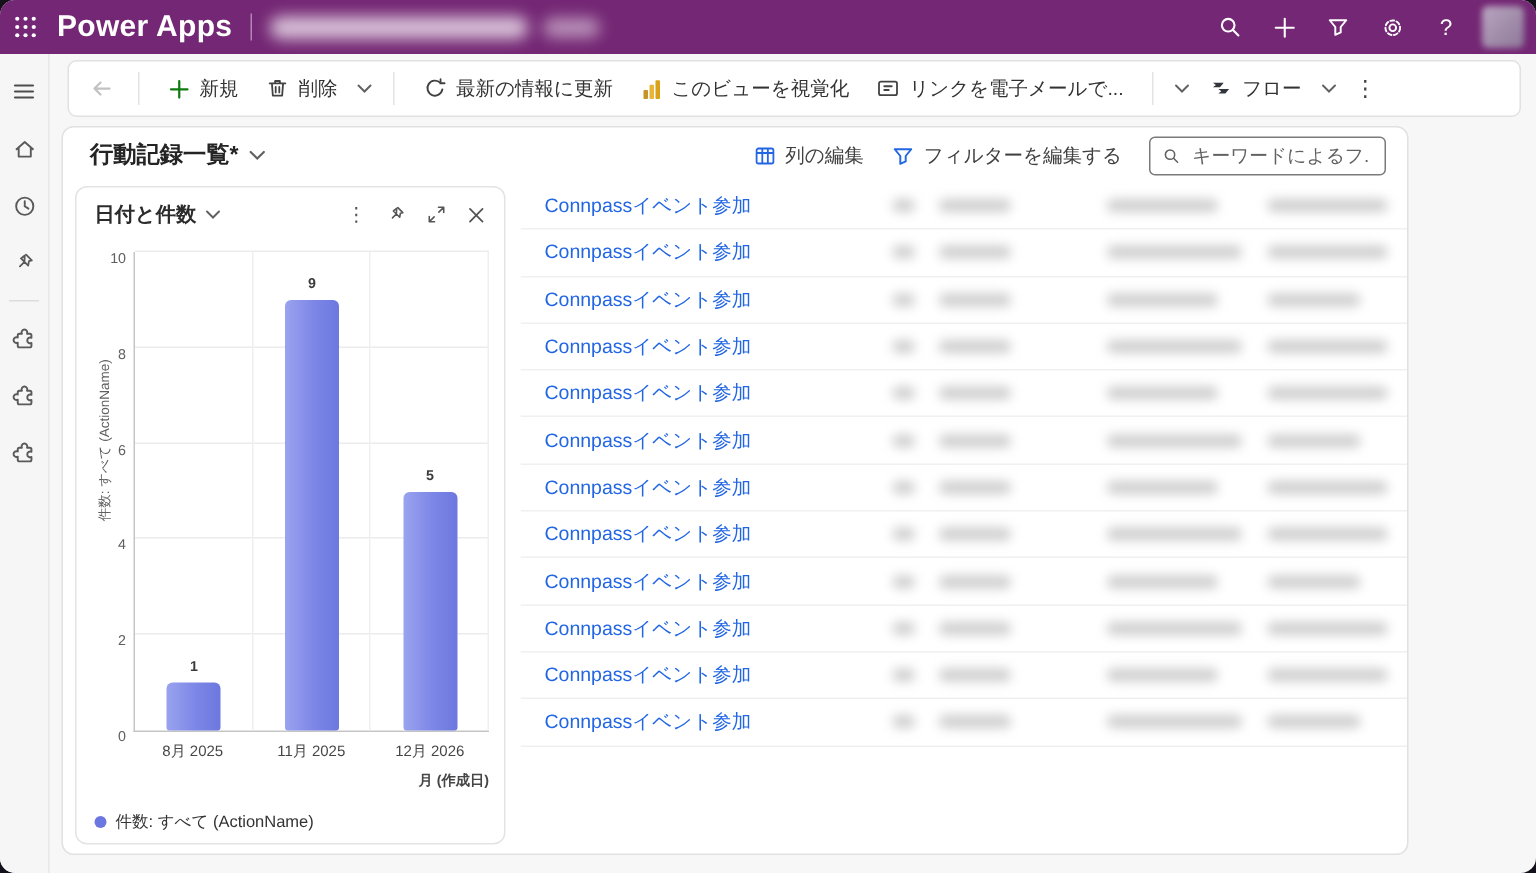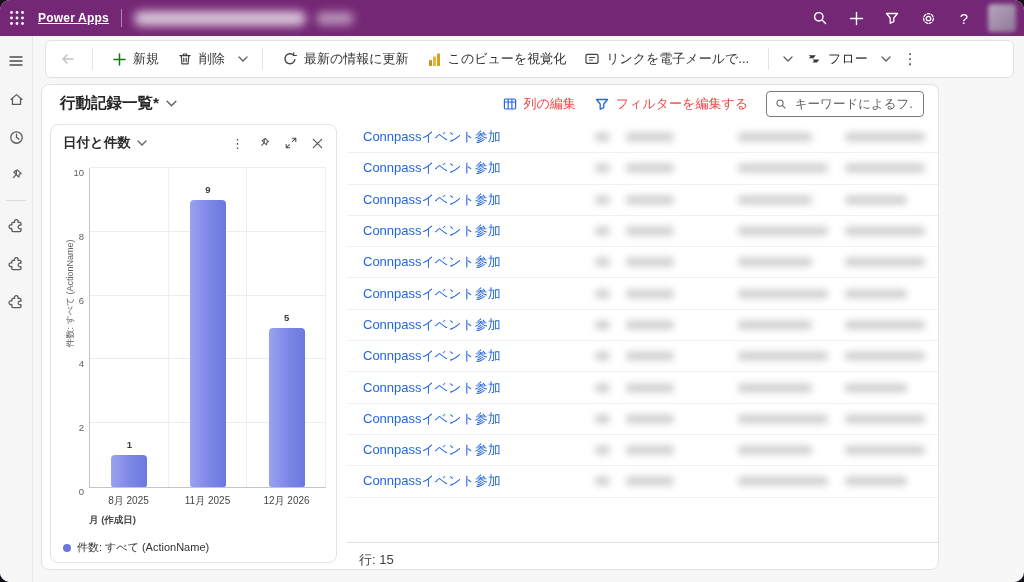--- a/index.html
+++ b/index.html
@@ -1,21 +1,21 @@
 <!DOCTYPE html>
 <html lang="ja"><head>
 <meta charset="utf-8">
 <style>
   html,body{margin:0;padding:0;background:#15111a;font-family:"Liberation Sans","DejaVu Sans",sans-serif;}
   .window{position:relative;width:1024px;height:582px;background:#f7f7f7;border-radius:10px;overflow:hidden;}
   svg{display:block;}
   
   .topbar{position:absolute;top:0;left:0;right:0;height:36px;background:#742774;display:flex;align-items:center;color:#fff;}
   .waffle{width:34px;height:36px;display:flex;align-items:center;justify-content:center;cursor:pointer;}
-  .brand{font-size:12px;font-weight:700;letter-spacing:.2px;margin-left:4px;white-space:nowrap;text-decoration:underline;}
+  .brand{font-size:20px;font-weight:700;letter-spacing:.2px;margin-left:4px;white-space:nowrap;}
   .tb-divider{width:1px;height:18px;background:rgba(255,255,255,.45);margin:0 12px;}
   .appname-blur{width:172px;height:15px;border-radius:8px;background:rgba(255,255,255,.72);filter:blur(5px);}
   .appname-blur2{width:38px;height:13px;border-radius:7px;background:rgba(255,255,255,.5);filter:blur(5px);margin-left:10px;}
   .tb-right{margin-left:auto;display:flex;align-items:center;}
   .tb-icon{width:36px;height:36px;display:flex;align-items:center;justify-content:center;cursor:pointer;color:#fff;}
   .tb-q{font-size:15px;font-weight:400;}
   .avatar{width:28px;height:28px;border-radius:4px;margin:0 8px 0 6px;background:linear-gradient(135deg,#b9a6c0,#8d7898);filter:blur(2px);}
   
   .rail{position:absolute;top:36px;left:0;bottom:0;width:33px;background:#f6f6f6;border-right:1px solid #e7e7e7;display:flex;flex-direction:column;align-items:center;padding-top:10px;box-sizing:border-box;}
   .rail-btn{width:26px;height:30px;display:flex;align-items:center;justify-content:center;margin-bottom:8px;color:#5a5a5a;cursor:pointer;}
@@ -25,42 +25,42 @@
   .cmd-back{margin:0 6px 0 14px;color:#c2c2c2;}
   .cmd-sep{width:1px;height:22px;background:#e4e4e4;margin:0 10px;}
   .cmd-item{display:flex;align-items:center;gap:6px;padding:0 9px;height:30px;border-radius:4px;cursor:pointer;white-space:nowrap;}
   .chev{color:#616161;display:flex;align-items:center;padding:0 4px;cursor:pointer;}
   .kebab{font-size:15px;color:#444;padding:0 8px;cursor:pointer;letter-spacing:0;}
   
   .maincard{position:absolute;left:41px;top:84px;width:898px;height:486px;background:#fff;border:1px solid #e1e1e1;border-radius:8px;box-sizing:border-box;overflow:hidden;}
   .titlerow{height:37px;display:flex;align-items:center;padding:0 14px 0 18px;}
   .view-title{font-size:15.5px;font-weight:700;color:#242424;display:flex;align-items:center;gap:7px;cursor:pointer;}
   .tr-right{margin-left:auto;display:flex;align-items:center;gap:18px;}
-  .tr-link{display:flex;align-items:center;gap:6px;font-size:13px;color:#ef4444;cursor:pointer;white-space:nowrap;}
+  .tr-link{display:flex;align-items:center;gap:6px;font-size:13px;color:#404040;cursor:pointer;white-space:nowrap;}
   .kw-search{display:flex;align-items:center;gap:6px;width:158px;height:26px;border:1px solid #7a7a7a;border-radius:4px;padding:0 8px;box-sizing:border-box;background:#fff;}
   .kw-search input{border:0;outline:0;width:100%;font-size:12.5px;color:#333;font-family:inherit;background:transparent;}
   .kw-search input::placeholder{color:#616161;}
   .contentrow{position:absolute;top:37px;left:0;right:0;bottom:0;display:flex;}
   
   .chartpanel{margin:2px 0 6px 8px;width:287px;border:1px solid #e3e3e3;border-radius:8px;position:relative;box-sizing:border-box;background:#fff;}
   .cp-header{display:flex;align-items:center;padding:9px 12px 4px 12px;}
   .cp-title{font-size:13.5px;font-weight:700;color:#2b2b2b;display:flex;align-items:center;gap:6px;cursor:pointer;}
   .cp-icons{margin-left:auto;display:flex;align-items:center;gap:13px;color:#555;}
   .cp-icons > span{cursor:pointer;display:flex;}
   .chartbody{position:absolute;top:33px;left:0;right:0;bottom:26px;}
   .plot{position:absolute;left:38px;right:10px;top:10px;bottom:48px;border-left:1px solid #c5c5c5;border-bottom:1px solid #c5c5c5;}
   .hgrid{position:absolute;left:0;right:0;height:1px;background:#ececec;}
   .vgrid{position:absolute;top:0;bottom:0;width:1px;background:#efefef;}
   .ytick{position:absolute;right:calc(100% + 6px);transform:translateY(5px);font-size:9.5px;color:#5f5f5f;white-space:nowrap;}
   .bar-slot{position:absolute;top:0;bottom:0;}
   .bar{position:absolute;bottom:0;left:50%;transform:translateX(-50%);width:36px;border-radius:4px 4px 2px 2px;background:linear-gradient(90deg,#99a2ef 0%,#7舍? 0%);}
   .bar-label{position:absolute;left:50%;transform:translateX(-50%);font-size:9.5px;font-weight:700;color:#3b3b3b;}
   .xlabels{position:absolute;left:38px;right:10px;bottom:27px;height:15px;display:flex;}
   .xlabels div{flex:1;text-align:center;font-size:10px;color:#464646;white-space:nowrap;}
-  .xtitle{position:absolute;left:38px;right:10px;bottom:9px;text-align:left;font-size:9.5px;font-weight:700;color:#464646;}
+  .xtitle{position:absolute;left:38px;right:10px;bottom:9px;text-align:right;font-size:9.5px;font-weight:700;color:#464646;}
   .ytitle{position:absolute;left:-36px;top:50%;transform:rotate(-90deg);transform-origin:center;font-size:9px;color:#5f5f5f;white-space:nowrap;width:110px;text-align:center;margin-top:-60px;}
   .cp-legend{position:absolute;left:12px;bottom:7px;display:flex;align-items:center;gap:6px;font-size:11px;color:#333;}
   .legend-dot{width:8px;height:8px;border-radius:50%;background:#6b76e0;}
   
   .gridarea{flex:1;margin-left:10px;display:flex;flex-direction:column;overflow:hidden;position:relative;}
   .grid-header{height:34px;position:relative;border-bottom:1px solid #d6d6d6;flex:0 0 auto;}
   .gh-cell{position:absolute;left:16px;top:0;height:100%;display:flex;align-items:center;gap:5px;font-size:13px;font-weight:700;color:#323232;cursor:pointer;}
   .gh-colline{position:absolute;left:201px;top:4px;bottom:4px;width:1px;background:#e4e4e4;}
   .blob{position:absolute;border-radius:4px;background:#8f8f8f;filter:blur(4px);opacity:.45;}
   .grid-rows{flex:1 1 auto;overflow:hidden;}
@@ -445,18 +445,17 @@
 
   <div class="grid-row">
     <a class="row-link">Connpassイベント参加</a>
     <span class="cblob cb1"></span>
     <span class="cblob cb2"></span>
     <span class="cblob cb3"></span>
     <span class="cblob cb4"></span>
     <span class="cblob cb5"></span>
   </div>
 </div>
-        <div class="grid-footer">行: 15</div>
       </div>
 
     </div>
   </div>
 </div>
 
 </body></html>

